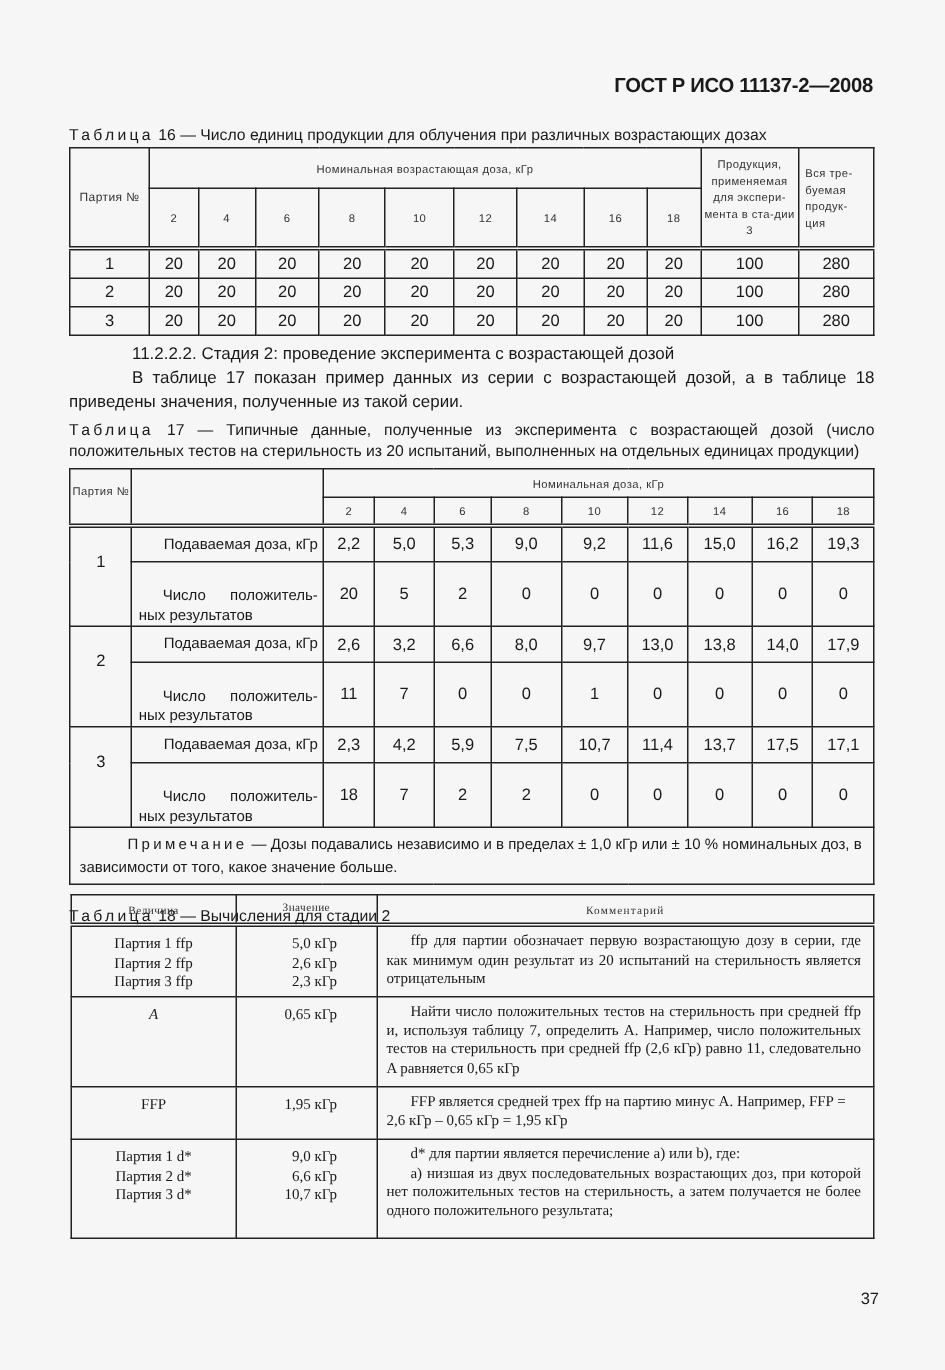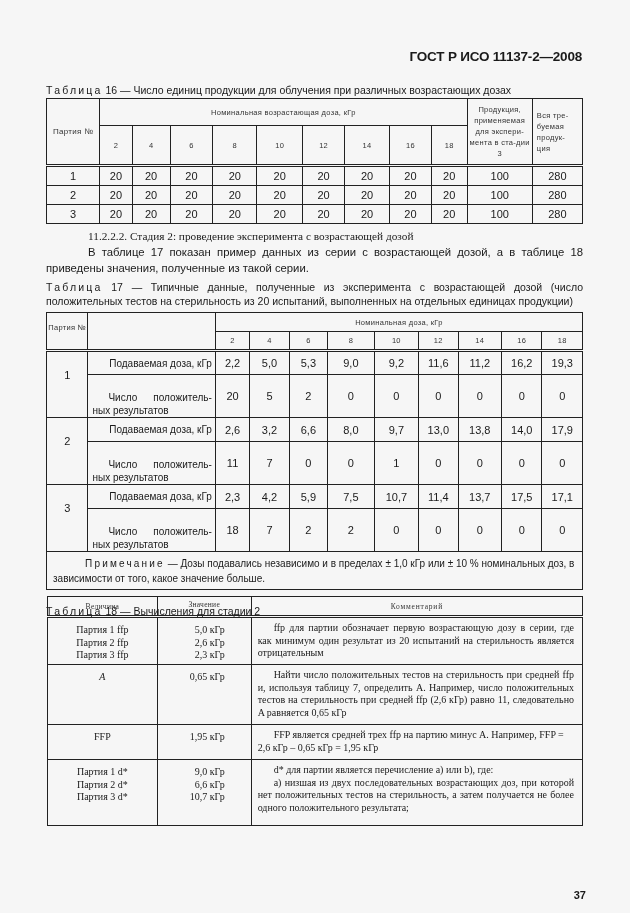--- a/index.html
+++ b/index.html
@@ -13,21 +13,21 @@
   .small { font-size:7.5px; color:#333; letter-spacing:0.3px; }
   .val { font-size:11px; }
   .dbl-bot { border-bottom:3px double #222; }
   .para { font-size:11.3px; line-height:16px; }
   .lbl { text-align:right; padding-right:3px; font-size:10px; }
   .lbl2 { text-align:justify; padding:16px 3px 0 4px; font-size:10px; line-height:13px; }
   .note { font-size:10px; line-height:15px; text-align:left; padding:3px 6px 3px 6px;margin-left:20px; }
   .t18 td { font-size:10px; line-height:12.5px; }
   .com { text-align:left; padding:4px 8px 4px 6px; }
   .ind { text-indent:16px; }
-  .pn { right:44px; top:889px; font-size:11px;font-weight:bold; }
+  .pn { right:44px; top:860px; font-size:11px; }
 </style>
 </head>
 <body>
 
 <div class="abs hdr">ГОСТ Р ИСО 11137-2—2008</div>
 
 <div class="abs caption" style="left:46px; top:83px;">
   <span class="sp">Таблица</span><span> 16 — Число единиц продукции для облучения при различных возрастающих дозах</span>
 </div>
 
@@ -103,21 +103,21 @@
     <td class="val">20</td>
     <td class="val">20</td>
     <td class="val">20</td>
     <td class="val">100</td>
     <td class="val">280</td>
   </tr>
 </tbody>
   </table>
 
 <div class="abs para" style="left:46px; top:228px; width:537px;">
-  <div style="text-indent:42px;font-family:Liberation Serif, serif;">11.2.2.2. Стадия 2: проведение эксперимента с возрастающей дозой</div>
+  <div style="text-indent:42px;">11.2.2.2. Стадия 2: проведение эксперимента с возрастающей дозой</div>
   <div style="text-indent:42px; text-align:justify;">В таблице 17 показан пример данных из серии с возрастающей дозой, а в таблице 18 приведены значения, полученные из такой серии.</div>
 </div>
 
 <div class="abs caption" style="left:46px; top:280px; width:537px; text-align:justify;">
   <span class="sp">Таблица</span><span> 17 — Типичные данные, полученные из эксперимента с возрастающей дозой (число положительных тестов на стерильность из 20 испытаний, выполненных на отдельных единицах продукции)</span>
 </div>
 
 <table style="left:46px; top:312px; width:537px;">
   <colgroup>
     <col style="width:41px">
@@ -152,21 +152,21 @@
 
   <tr style="height:24px">
     <td rowspan="2" class="val" style="vertical-align:top; padding-top:17px;">1</td>
     <td class="lbl">Подаваемая доза, кГр</td>
     <td class="val">2,2</td>
     <td class="val">5,0</td>
     <td class="val">5,3</td>
     <td class="val">9,0</td>
     <td class="val">9,2</td>
     <td class="val">11,6</td>
-    <td class="val">11,2</td>
+    <td class="val">15,0</td>
     <td class="val">16,2</td>
     <td class="val">19,3</td>
   </tr>
   <tr style="height:36px">
     <td class="lbl2" style="text-align-last:left;">
           <span class="ind" style="display:block;">Число положитель-ных результатов</span>
         </td>
     <td class="val">20</td>
     <td class="val">5</td>
     <td class="val">2</td>

